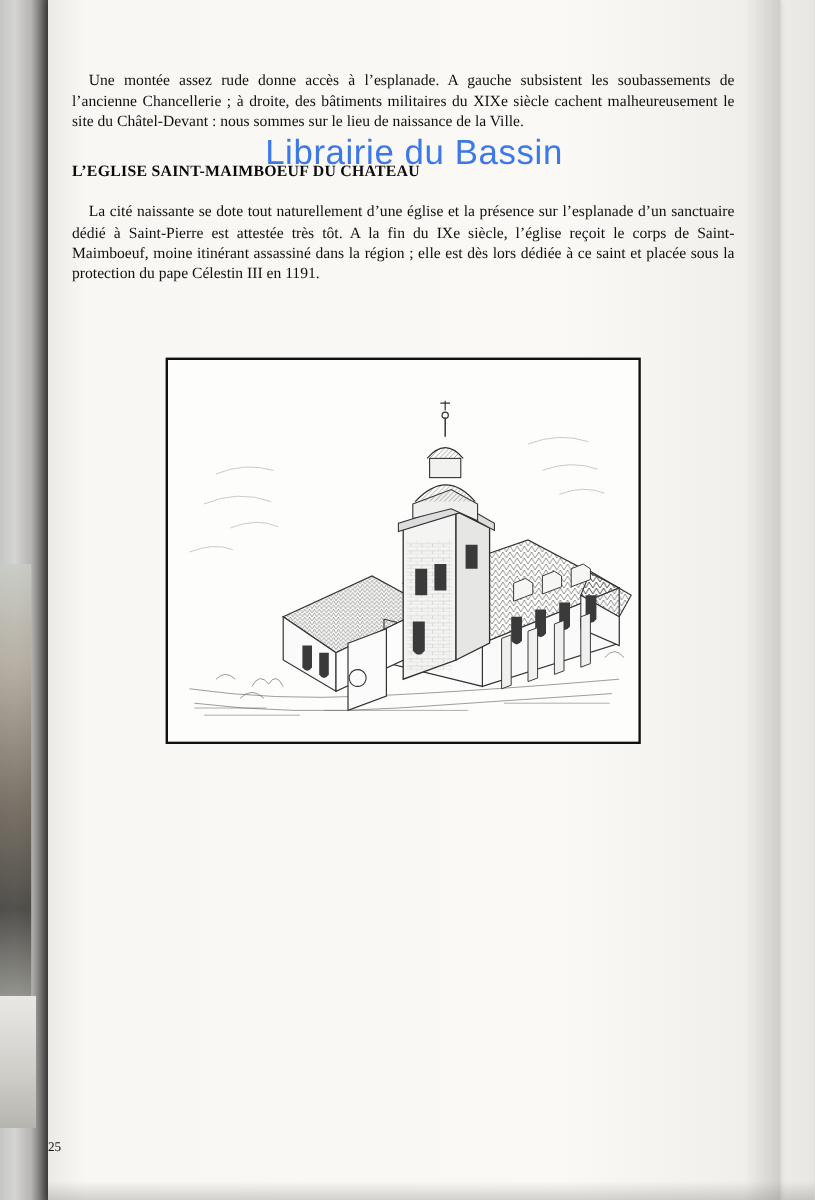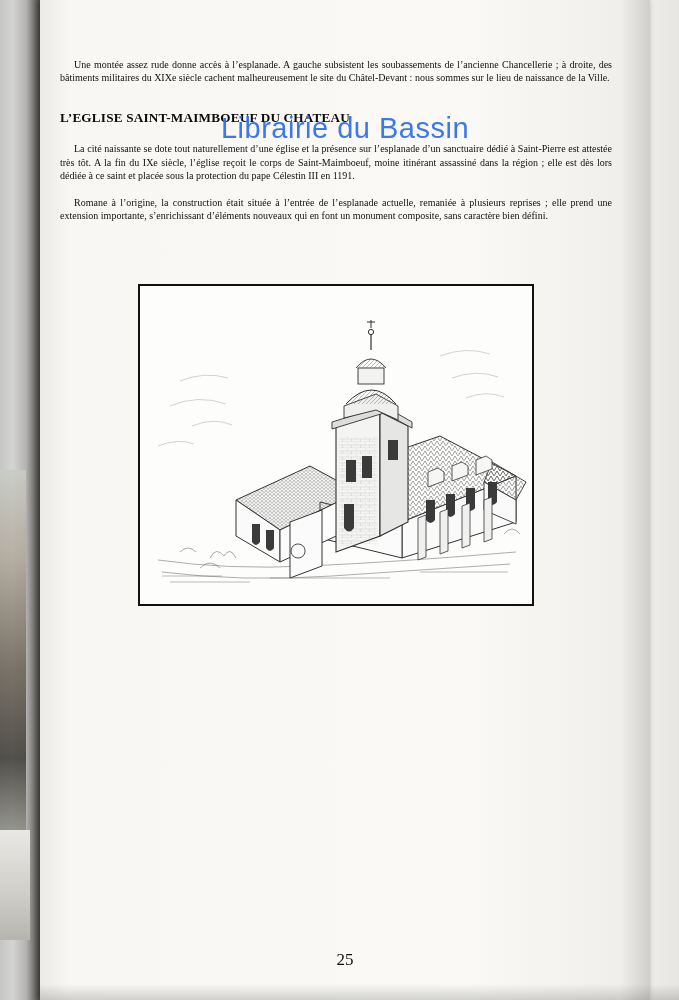--- a/index.html
+++ b/index.html
@@ -64,21 +64,21 @@
   }
 
   .content {
     position: absolute;
     left: 20px;
     right: 38px;
     top: 58px;
   }
 
   p.para {
-    font-size: 10px;
+    font-size: 13px;
     line-height: 1.32;
     text-align: justify;
     margin: 0 0 14px 0;
     color: #101010;
     text-indent: 0;
   }
   p.para.indented {
     text-indent: 14px;
   }
   h2.section-title {
@@ -112,22 +112,22 @@
     white-space: nowrap;
     letter-spacing: .5px;
     opacity: .93;
     pointer-events: none;
   }
 
   .page-number {
     position: absolute;
     left: 0; right: 0;
     top: 950px;
-    text-align: center;
-    font-size: 17px;
+    text-align: left;
+    font-size: 11px;
     color: #111;
   }
 
   .shadow-bottom {
     position: absolute;
     left: 40px; right: 0; bottom: 0;
     height: 16px;
     background: linear-gradient(180deg, rgba(0,0,0,0), rgba(90,90,88,.25));
     pointer-events: none;
   }
@@ -145,21 +145,20 @@
   <div class="page-right-edge"></div>
 
   <div class="content">
 
     <p class="para indented">Une montée assez rude donne accès à l’esplanade. A  gauche subsistent les soubassements de l’ancienne Chancellerie ; à droite, des bâtiments militaires du XIXe siècle cachent malheureusement le site du Châtel-Devant : nous sommes sur le lieu de naissance de la Ville.</p>
 
     <h2 class="section-title">L’EGLISE SAINT-MAIMBOEUF DU CHATEAU</h2>
 
     <p class="para indented">La cité naissante se dote tout naturellement d’une église et la présence sur l’esplanade d’un sanctuaire dédié à Saint-Pierre est attestée très tôt. A la fin du IXe siècle, l’église reçoit le corps de Saint-Maimboeuf, moine itinérant assassiné dans la région ; elle est dès lors dédiée à ce saint et placée sous la protection du pape Célestin III en 1191.</p>
 
-    <p class="para indented">Romane à l’origine, la construction était située à l’entrée de l’esplanade actuelle,  remaniée à plusieurs reprises ; elle prend une extension importante, s’enrichissant d’éléments nouveaux qui en font un monument composite, sans caractère bien défini.</p>
 
 
 
     <div class="figure">
       <svg viewBox="0 0 392 318" xmlns="http://www.w3.org/2000/svg">
         <defs>
           <pattern id="tile" width="6" height="5" patternUnits="userSpaceOnUse">
             <path d="M0 5 L3 0 L6 5" fill="none" stroke="#4a4a4a" stroke-width="0.5"></path>
           </pattern>
           <pattern id="tileFine" width="4" height="3.4" patternUnits="userSpaceOnUse">

